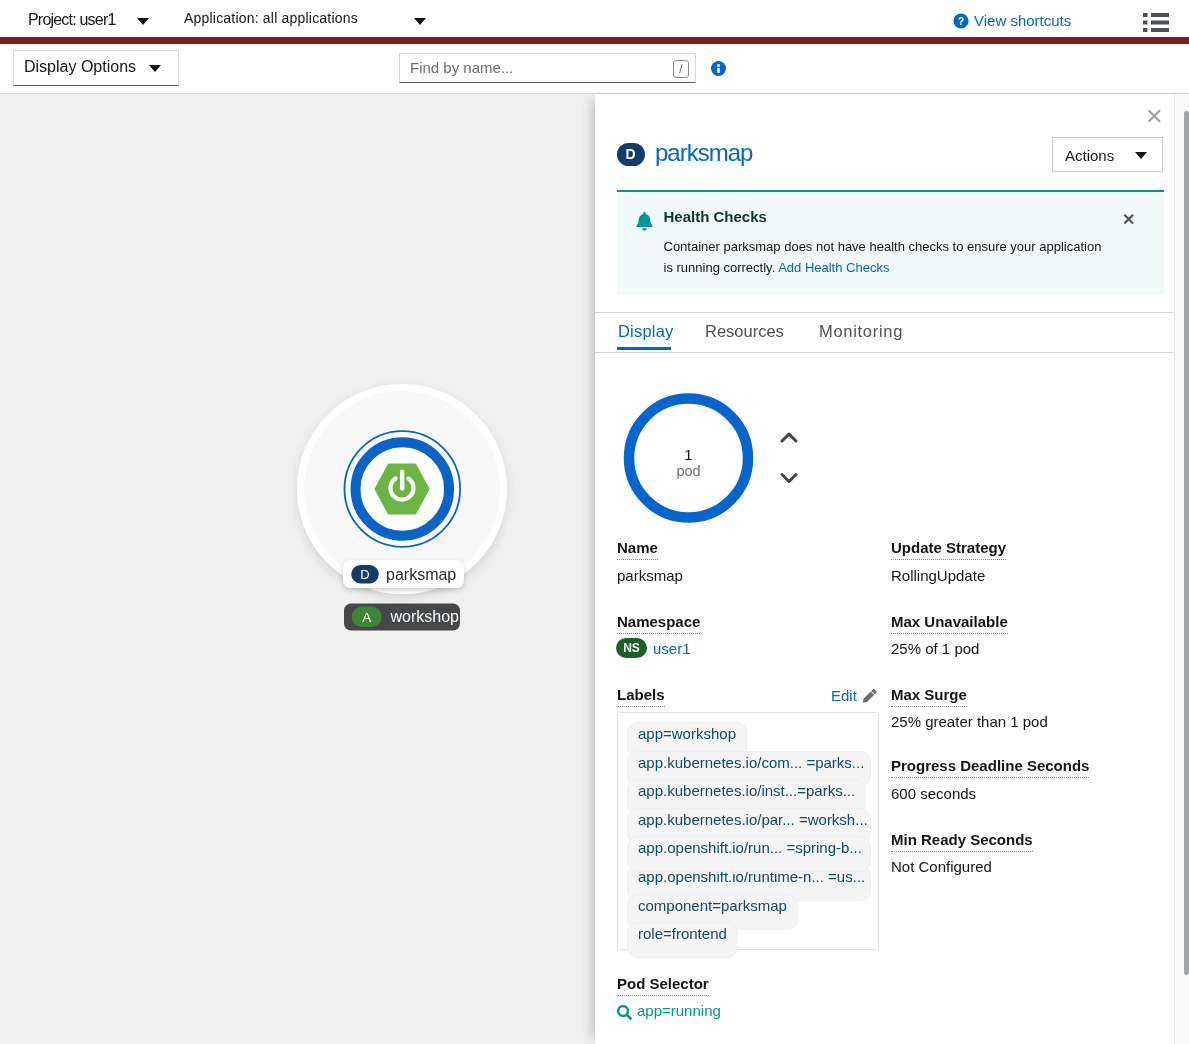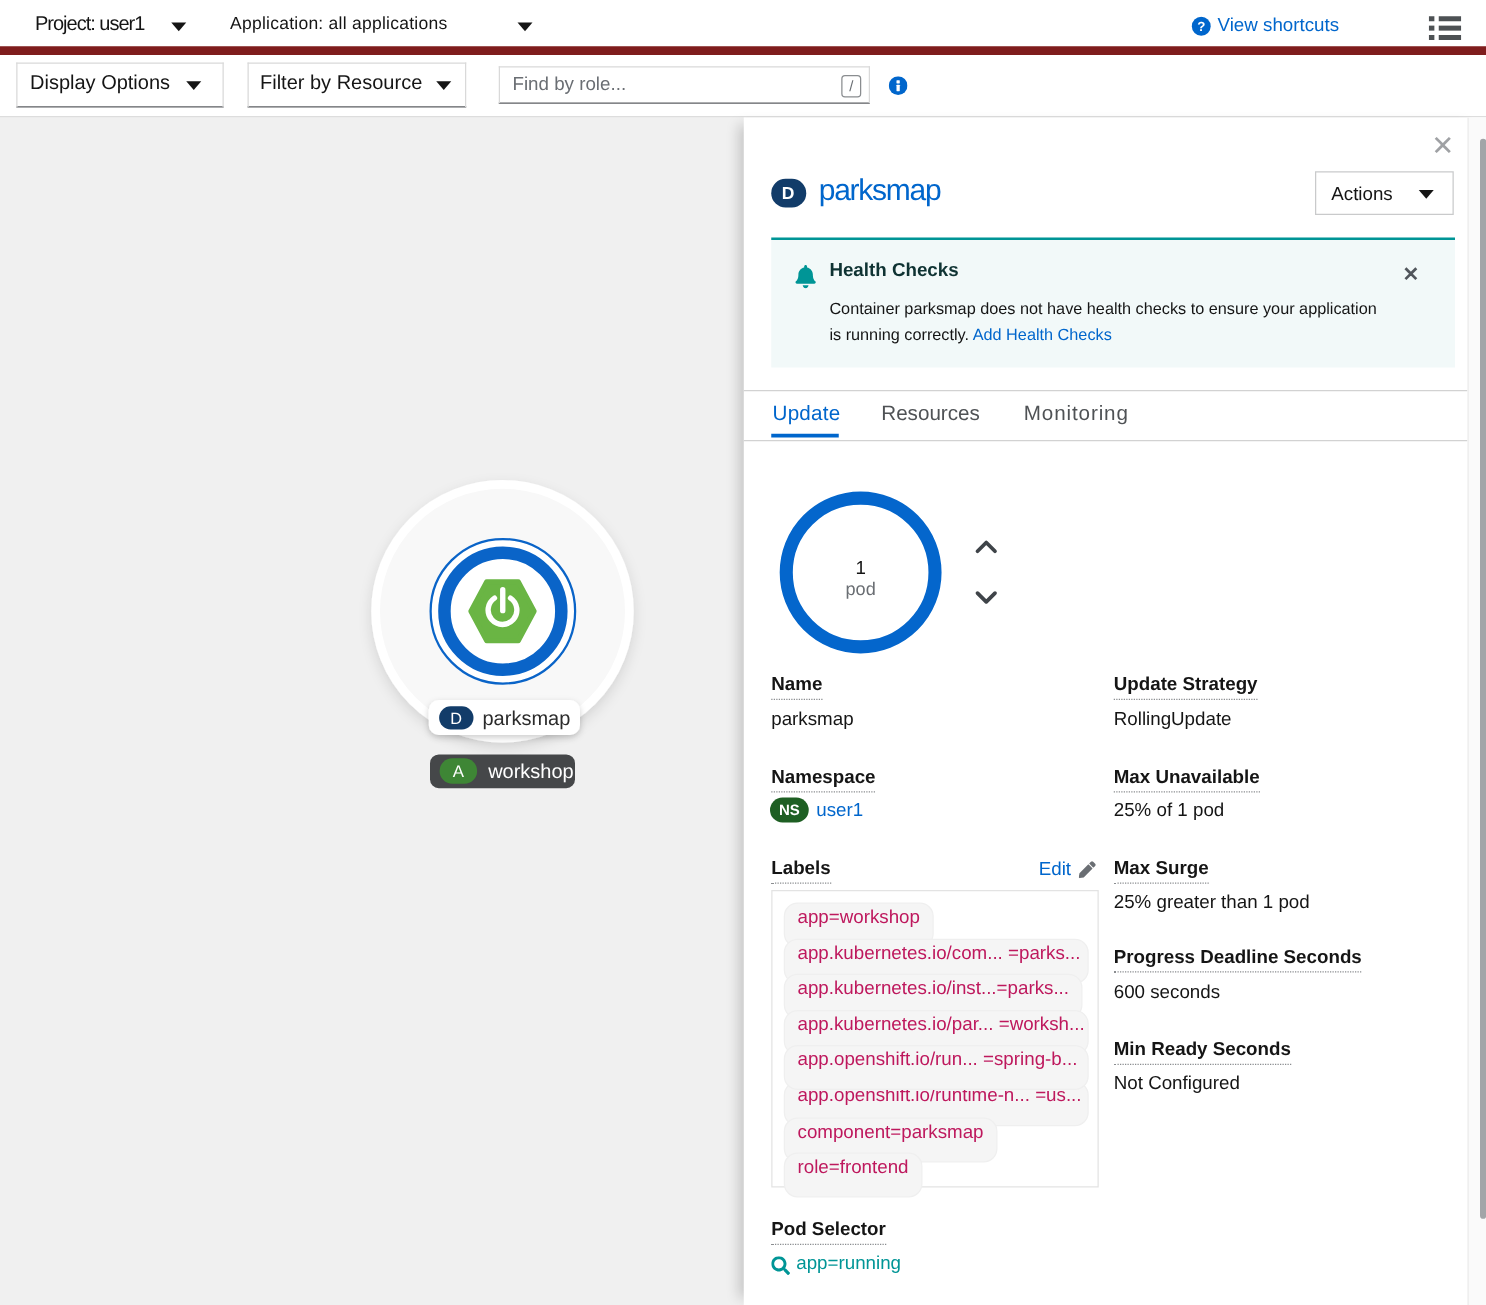--- a/index.html
+++ b/index.html
@@ -17,21 +17,21 @@
   #row2 { position:absolute; left:0; top:44px; width:1189px; height:50px; background:#fff; border-bottom:1px solid #d2d2d2; }
   .sel { position:absolute; top:6px; height:36px; background:#fff; border:1px solid #d9d9d9; border-bottom-color:#5c5f63; font-size:16px; color:#151515;padding-left:20px; }
 
   
   #canvas { position:absolute; left:0; top:94px; width:1189px; height:950px; background:#f0f0f0; }
 
   
   #panel { position:absolute; left:595px; top:94px; width:594px; height:950px; background:#fff; box-shadow:-10px 0 10px -6px rgba(0,0,0,0.18); }
   .dotlabel { display:inline-block; font-size:15px; font-weight:bold; color:#151515; border-bottom:1px dotted #8a8d90; padding-bottom:3px; }
   .val { font-size:15px; color:#151515; }
-  .chip { display:inline-block; white-space:nowrap; max-width:244px; overflow:hidden; height:36px; line-height:21px; background:#f5f5f5; border:1px solid #efefef; border-radius:11px; padding:0 10px; font-size:15px; color:#be185d; }
+  .chip { display:inline-block; white-space:nowrap; max-width:244px; overflow:hidden; height:36px; line-height:21px; background:#f5f5f5; border:1px solid #efefef; border-radius:11px; padding:0 10px; font-size:15px; color:#0c4a6e; }
 </style>
 </head>
 <body>
 <div id="app">
 
   <div id="row1">
     <span class="abs c-dark" style="left:28px; top:11px; font-size:16px; letter-spacing:-0.8px;">Project: user1</span>
     <span class="caret abs" style="left:137px; top:18px;"></span>
     <span class="abs c-dark" style="left:184px; top:10px; font-size:14px; letter-spacing:0.2px;">Application: all applications</span>
     <span class="caret abs" style="left:414px; top:18px;"></span>
@@ -50,26 +50,22 @@
           <rect x="8" y="16" width="18" height="4"></rect>
       </g>
     </svg>
   </div>
 
   <div id="row2">
     <div class="sel" style="left:13px; width:166px;">
       <span class="abs" style="left:10px; top:7px;">Display Options</span>
       <span class="caret abs" style="left:135px; top:14px;"></span>
     </div>
-    <div class="sel" style="left:198px; width:175px;">
-      <span class="abs" style="left:9px; top:7px;">Filter by Resource</span>
-      <span class="caret abs" style="left:150px; top:14px;"></span>
-    </div>
     <div class="sel" style="left:399px; width:297px; top:9px; height:30px; border-bottom-color:#5c5f63;">
-      <span class="abs" style="left:10px; top:5px; color:#6a6e73; font-size:15px;">Find by role...</span>
+      <span class="abs" style="left:10px; top:5px; color:#6a6e73; font-size:15px;">Find by name...</span>
       <span class="abs" style="left:273px; top:6px; width:16px; height:18px; border:1px solid #8a8d90; border-radius:3px; color:#6a6e73; font-size:12px; text-align:center; line-height:16px;">/</span>
     </div>
     <svg class="abs" style="left:711px; top:17px;" width="15" height="15" viewBox="0 0 16 16">
       <circle cx="8" cy="8" r="8" fill="#0066cc"></circle>
       <rect x="6.6" y="3.4" width="2.8" height="2.8" rx="0.4" fill="#fff"></rect>
       <rect x="6.6" y="7.2" width="2.8" height="5.6" rx="0.4" fill="#fff"></rect>
     </svg>
   </div>
 
   <div id="canvas">
@@ -124,21 +120,21 @@
       <svg class="abs" style="left:18px; top:20px;" width="19" height="18.5" viewBox="0 0 448 512">
         <path fill="#009596" d="M224 512c35.32 0 63.97-28.65 63.97-64H160.03c0 35.35 28.65 64 63.97 64zm215.39-149.71c-19.32-20.76-55.47-51.99-55.47-154.29 0-77.7-54.48-139.9-127.94-155.16V32c0-17.67-14.32-32-31.98-32s-31.98 14.33-31.98 32v20.84C118.56 68.1 64.08 130.3 64.08 208c0 102.3-36.15 133.53-55.47 154.29-6 6.45-8.66 14.16-8.61 21.71.11 16.4 12.98 32 32.1 32h383.8c19.12 0 32-15.6 32.1-32 .05-7.55-2.61-15.27-8.61-21.71z"></path>
       </svg>
       <span class="abs" style="left:46.5px; top:16px; font-size:15px; font-weight:bold; color:#0f3333;">Health Checks</span>
       <div class="abs" style="left:46.5px; top:44px; font-size:13px; color:#151515; line-height:21px; width:520px;">Container parksmap does not have health checks to ensure your application<br>is running correctly. <span class="c-link">Add Health Checks</span></div>
       <span class="abs" style="left:505px; top:18px; font-size:16px; color:#51565c; font-weight:bold;">✕</span>
     </div>
 
     <div class="abs" style="left:0; top:218px; width:579px; border-top:1px solid #d2d2d2;"></div>
 
-    <span class="abs" style="left:23px; top:228px; font-size:16.5px; color:#0066cc; letter-spacing:0.2px;">Update</span>
+    <span class="abs" style="left:23px; top:228px; font-size:16.5px; color:#0066cc; letter-spacing:0.2px;">Display</span>
     <span class="abs" style="left:110px; top:228px; font-size:16.5px; color:#4f5255;">Resources</span>
     <span class="abs" style="left:224px; top:228px; font-size:16.5px; color:#4f5255; letter-spacing:0.7px;">Monitoring</span>
     <div class="abs" style="left:22px; top:252.5px; width:54px; border-top:3px solid #0066cc;"></div>
     <div class="abs" style="left:0; top:258px; width:579px; border-top:1px solid #d2d2d2;"></div>
 
     <svg class="abs" style="left:24px; top:294px;" width="180" height="140" viewBox="0 0 180 140">
       <circle cx="69.5" cy="70" r="59.5" fill="#fff" stroke="#0466cc" stroke-width="10.5"></circle>
       <text x="69.5" y="71.5" font-size="15" fill="#151515" text-anchor="middle" font-family="Liberation Sans">1</text>
       <text x="69.5" y="88" font-size="14.5" fill="#6a6e73" text-anchor="middle" font-family="Liberation Sans">pod</text>
       <path d="M 163 53 L 170 46 L 177 53" fill="none" stroke="#3f4449" stroke-width="3" stroke-linecap="round" stroke-linejoin="round"></path>

